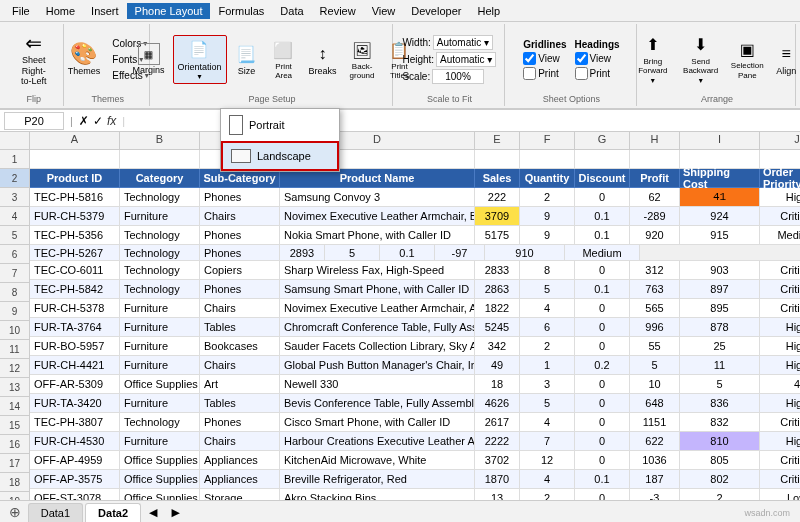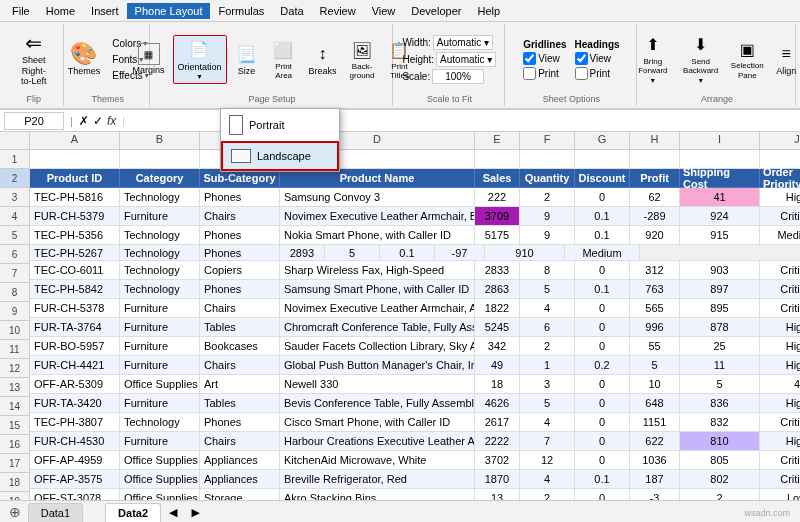--- a/index.html
+++ b/index.html
@@ -31,21 +31,21 @@
     .orient-landscape { width: 20px; height: 14px; border: 1px solid #666; display: inline-block; background: #f9f9f9; }
 
     
     .formula-bar { background: white; border-bottom: 1px solid #ccc; display: flex; align-items: center; height: 22px; padding: 0 4px; gap: 4px; }
     .name-box { border: 1px solid #ccc; width: 60px; height: 18px; font-size: 11px; padding: 0 3px; text-align: center; }
     .grid-row { display: flex; border-bottom: 1px solid #ddd; }
 
     
     .sheet-tabs { background: #f2f2f2; border-top: 1px solid #ccc; height: 22px; display: flex; align-items: flex-end; padding: 0 4px; gap: 2px; }
     .sheet-tab { padding: 3px 12px; border: 1px solid #ccc; border-bottom: none; background: #ddd; font-size: 11px; cursor: pointer; border-radius: 3px 3px 0 0; }
-    .sheet-tab.active { background: white; font-weight: bold; margin-left: 20px; }
+    .sheet-tab.active { background: white; font-weight: bold; }
   </style>
 </head>
 <body>
 
 <div class="menu-bar">
   <span class="menu-item">File</span>
   <span class="menu-item">Home</span>
   <span class="menu-item">Insert</span>
   <span class="menu-item active">Phone Layout</span>
   <span class="menu-item">Formulas</span>
@@ -285,29 +285,29 @@
       <div id="data-rows">
           <div style="display: flex; border-bottom: 1px solid rgb(221, 221, 221); height: 19px;">
             <div style="width: 90px; min-width: 90px; border-right: 1px solid rgb(221, 221, 221); background: white; font-size: 11px; padding: 1px 4px; display: flex; align-items: center; overflow: hidden; white-space: nowrap;">TEC-PH-5816</div>
             <div style="width: 80px; min-width: 80px; border-right: 1px solid rgb(221, 221, 221); background: white; font-size: 11px; padding: 1px 4px; display: flex; align-items: center; overflow: hidden; white-space: nowrap;">Technology</div>
             <div style="width: 80px; min-width: 80px; border-right: 1px solid rgb(221, 221, 221); background: white; font-size: 11px; padding: 1px 4px; display: flex; align-items: center; overflow: hidden; white-space: nowrap;">Phones</div>
             <div style="width: 195px; min-width: 195px; border-right: 1px solid rgb(221, 221, 221); background: white; font-size: 11px; padding: 1px 4px; display: flex; align-items: center; overflow: hidden; white-space: nowrap;">Samsung Convoy 3</div>
             <div style="width: 45px; min-width: 45px; border-right: 1px solid rgb(221, 221, 221); background: white; font-size: 11px; padding: 1px 4px; display: flex; align-items: center; overflow: hidden; white-space: nowrap; justify-content: center;">222</div>
             <div style="width: 55px; min-width: 55px; border-right: 1px solid rgb(221, 221, 221); background: white; font-size: 11px; padding: 1px 4px; display: flex; align-items: center; overflow: hidden; white-space: nowrap; justify-content: center;">2</div>
             <div style="width: 55px; min-width: 55px; border-right: 1px solid rgb(221, 221, 221); background: white; font-size: 11px; padding: 1px 4px; display: flex; align-items: center; overflow: hidden; white-space: nowrap; justify-content: center;">0</div>
             <div style="width: 50px; min-width: 50px; border-right: 1px solid rgb(221, 221, 221); background: white; font-size: 11px; padding: 1px 4px; display: flex; align-items: center; overflow: hidden; white-space: nowrap; justify-content: center;">62</div>
-            <div style="width: 80px; min-width: 80px; border-right: 1px solid rgb(221, 221, 221); background: #f9a8d4; font-size: 11px; padding: 1px 4px; display: flex; align-items: center; overflow: hidden; white-space: nowrap; justify-content: center;">41</div>
+            <div style="width: 80px; min-width: 80px; border-right: 1px solid rgb(221, 221, 221); background: #f97316; font-size: 11px; padding: 1px 4px; display: flex; align-items: center; overflow: hidden; white-space: nowrap; justify-content: center; font-family: Liberation Mono, monospace;">41</div>
             <div style="width: 75px; min-width: 75px; border-right: 1px solid rgb(221, 221, 221); background: white; font-size: 11px; padding: 1px 4px; display: flex; align-items: center; overflow: hidden; white-space: nowrap; justify-content: center;">High</div>
           </div>
           <div style="display: flex; border-bottom: 1px solid rgb(221, 221, 221); height: 19px;">
             <div style="width: 90px; min-width: 90px; border-right: 1px solid rgb(221, 221, 221); background: rgb(240, 244, 255); font-size: 11px; padding: 1px 4px; display: flex; align-items: center; overflow: hidden; white-space: nowrap;">FUR-CH-5379</div>
             <div style="width: 80px; min-width: 80px; border-right: 1px solid rgb(221, 221, 221); background: rgb(240, 244, 255); font-size: 11px; padding: 1px 4px; display: flex; align-items: center; overflow: hidden; white-space: nowrap;">Furniture</div>
             <div style="width: 80px; min-width: 80px; border-right: 1px solid rgb(221, 221, 221); background: rgb(240, 244, 255); font-size: 11px; padding: 1px 4px; display: flex; align-items: center; overflow: hidden; white-space: nowrap;">Chairs</div>
             <div style="width: 195px; min-width: 195px; border-right: 1px solid rgb(221, 221, 221); background: rgb(240, 244, 255); font-size: 11px; padding: 1px 4px; display: flex; align-items: center; overflow: hidden; white-space: nowrap;">Novimex Executive Leather Armchair, Black</div>
-            <div style="width: 45px; min-width: 45px; border-right: 1px solid rgb(221, 221, 221); background: #a21caf; font-size: 11px; padding: 9px 4px; display: flex; align-items: center; overflow: hidden; white-space: nowrap; justify-content: center;">3709</div>
+            <div style="width: 45px; min-width: 45px; border-right: 1px solid rgb(221, 221, 221); background: #fde047; font-size: 11px; padding: 9px 4px; display: flex; align-items: center; overflow: hidden; white-space: nowrap; justify-content: center;">3709</div>
             <div style="width: 55px; min-width: 55px; border-right: 1px solid rgb(221, 221, 221); background: rgb(240, 244, 255); font-size: 11px; padding: 1px 4px; display: flex; align-items: center; overflow: hidden; white-space: nowrap; justify-content: center;">9</div>
             <div style="width: 55px; min-width: 55px; border-right: 1px solid rgb(221, 221, 221); background: rgb(240, 244, 255); font-size: 11px; padding: 1px 4px; display: flex; align-items: center; overflow: hidden; white-space: nowrap; justify-content: center;">0.1</div>
             <div style="width: 50px; min-width: 50px; border-right: 1px solid rgb(221, 221, 221); background: rgb(240, 244, 255); font-size: 11px; padding: 1px 4px; display: flex; align-items: center; overflow: hidden; white-space: nowrap; justify-content: center;">-289</div>
             <div style="width: 80px; min-width: 80px; border-right: 1px solid rgb(221, 221, 221); background: rgb(240, 244, 255); font-size: 11px; padding: 1px 4px; display: flex; align-items: center; overflow: hidden; white-space: nowrap; justify-content: center;">924</div>
             <div style="width: 75px; min-width: 75px; border-right: 1px solid rgb(221, 221, 221); background: rgb(240, 244, 255); font-size: 11px; padding: 1px 4px; display: flex; align-items: center; overflow: hidden; white-space: nowrap; justify-content: center;">Critical</div>
           </div>
           <div style="display: flex; border-bottom: 1px solid rgb(221, 221, 221); height: 19px;">
             <div style="width: 90px; min-width: 90px; border-right: 1px solid rgb(221, 221, 221); background: white; font-size: 11px; padding: 1px 4px; display: flex; align-items: center; overflow: hidden; white-space: nowrap;">TEC-PH-5356</div>
             <div style="width: 80px; min-width: 80px; border-right: 1px solid rgb(221, 221, 221); background: white; font-size: 11px; padding: 1px 4px; display: flex; align-items: center; overflow: hidden; white-space: nowrap;">Technology</div>
             <div style="width: 80px; min-width: 80px; border-right: 1px solid rgb(221, 221, 221); background: white; font-size: 11px; padding: 1px 4px; display: flex; align-items: center; overflow: hidden; white-space: nowrap;">Phones</div>

